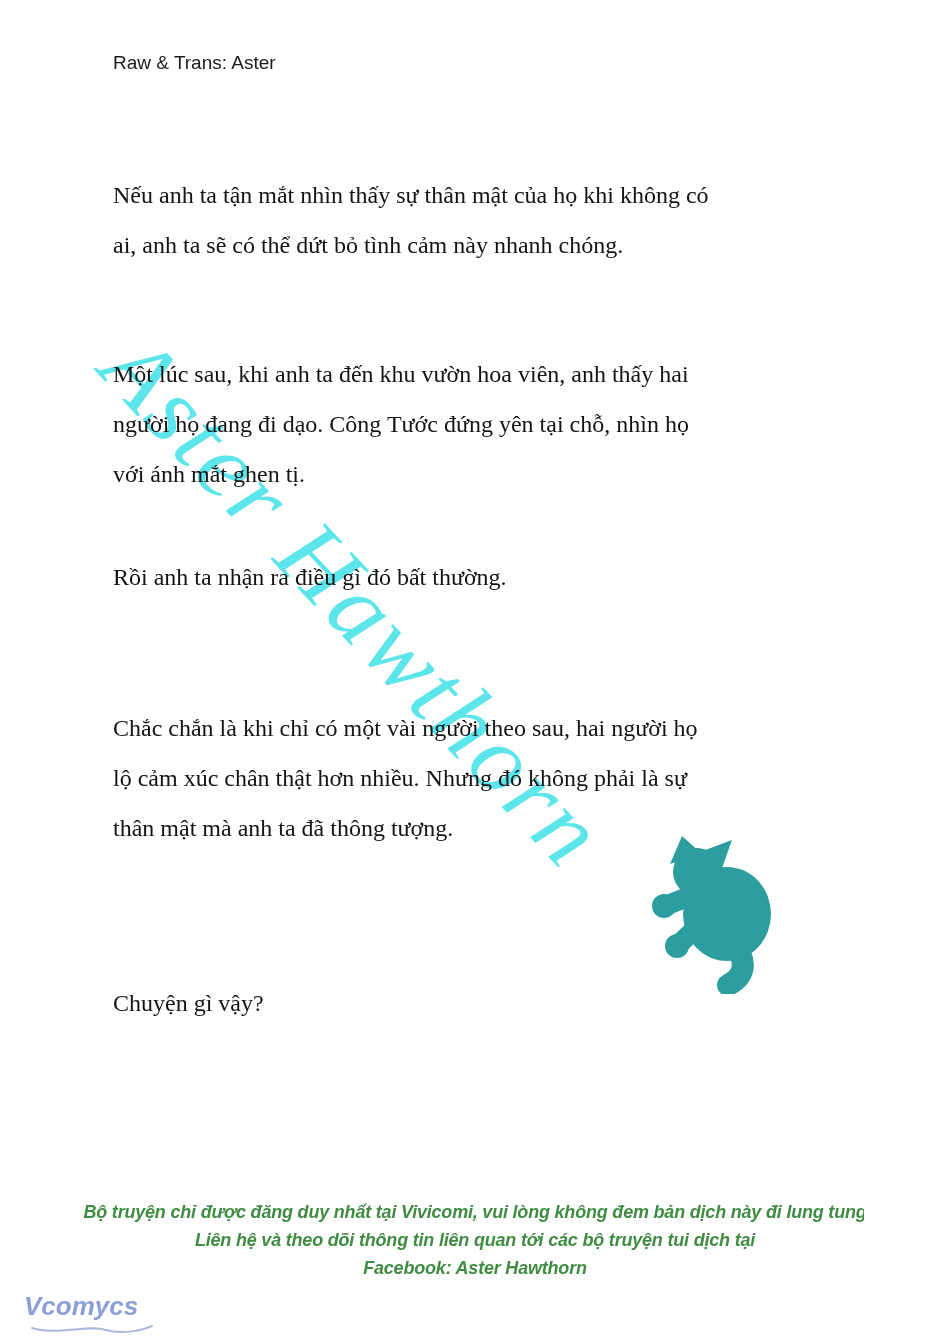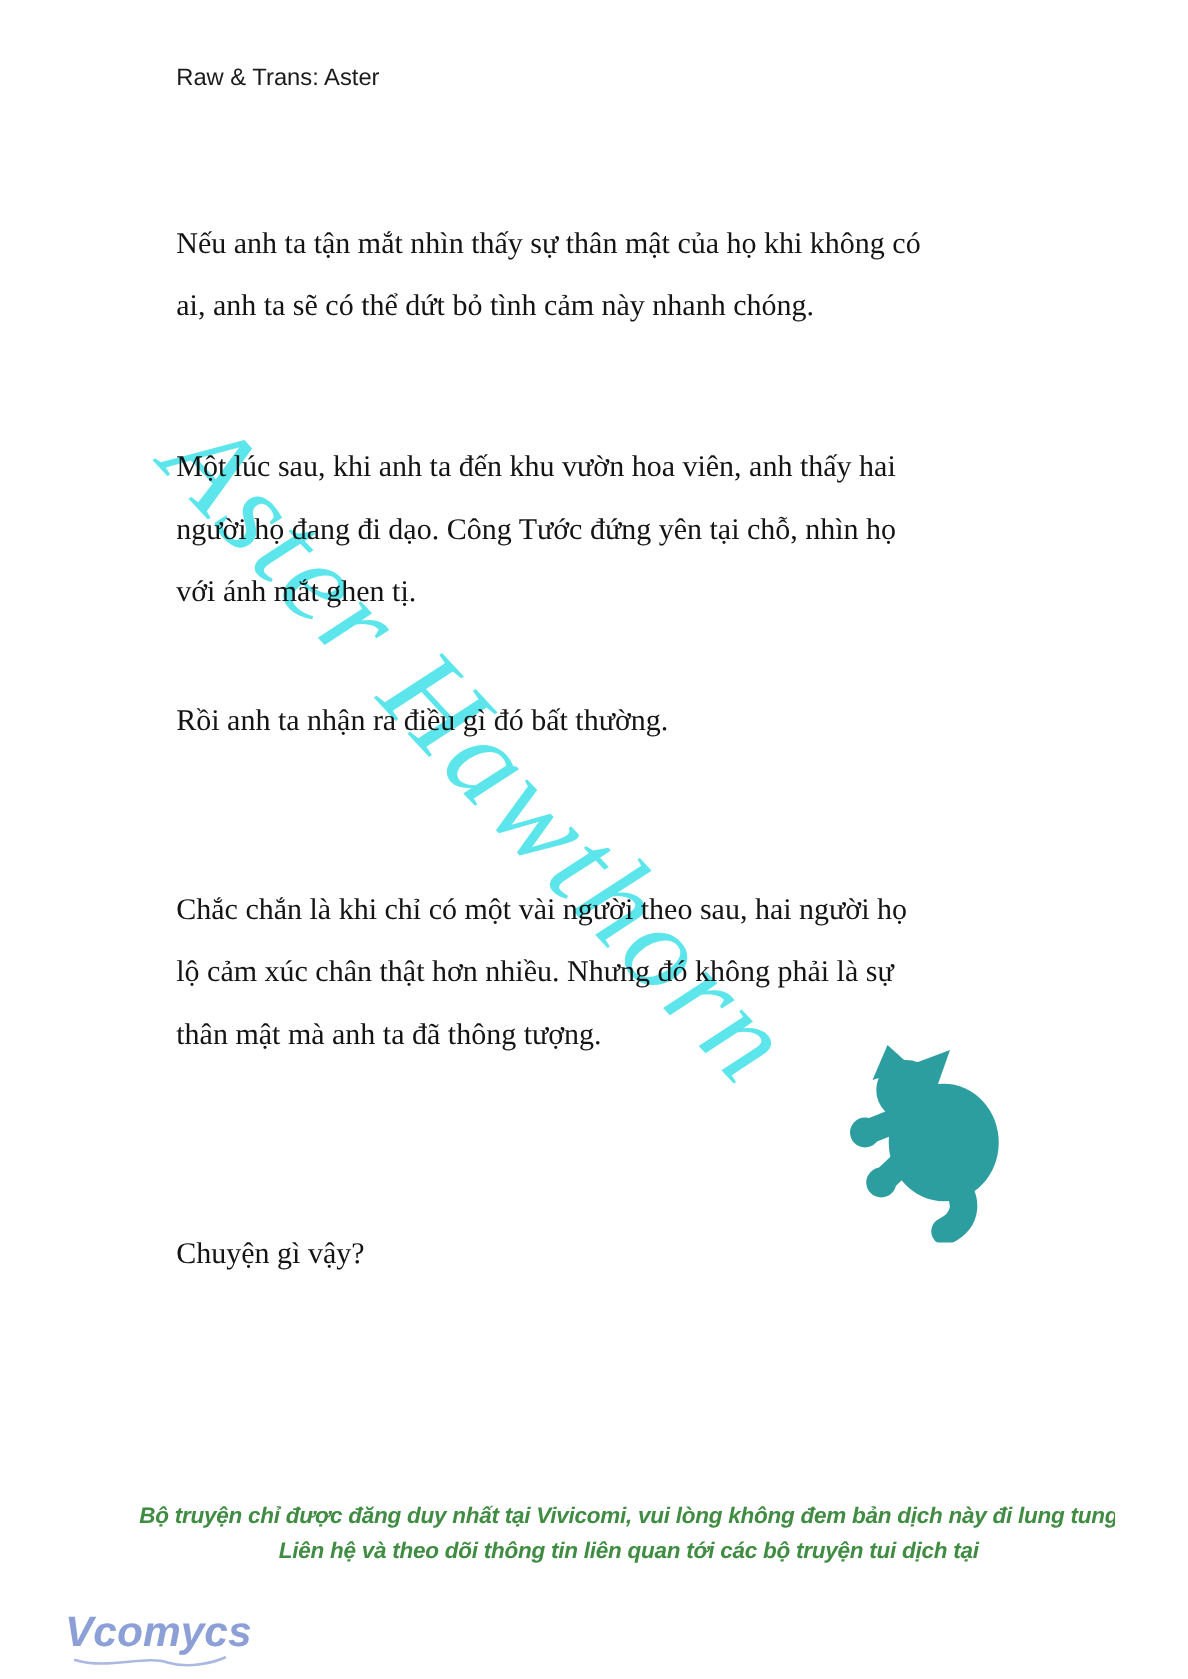--- a/index.html
+++ b/index.html
@@ -4,21 +4,20 @@
 <style>
   * { margin: 0; padding: 0; box-sizing: border-box; }
   html, body { background: #ffffff; }
   .page {
     position: relative;
     width: 864px;
     height: 1343px;
     background: #ffffff;
     overflow: hidden;
     font-family: "Liberation Serif", serif;
-    margin-left: 28px;
   }
   .header {
     position: absolute;
     left: 113px;
     top: 52px;
     font-family: "Liberation Sans", sans-serif;
     font-size: 19px;
     color: #1b1b1b;
     z-index: 2;
   }
@@ -75,21 +74,21 @@
   }
   .footer .f-line { font-size: 18px; line-height: 28px; letter-spacing: -0.2px; }
   .logo {
     position: absolute;
     left: 24px;
     top: 1288px;
     z-index: 2;
     font-family: "Liberation Sans", sans-serif;
     font-weight: bold;
     font-style: italic;
-    font-size: 34px;
+    font-size: 26px;
     color: #8ca0d7;
     line-height: 36px;
   }
   .logo .logo-text::first-letter { font-size: 44px; }
   .logo-flourish {
     position: absolute;
     left: 28px;
     top: 1322px;
     z-index: 2;
   }
@@ -149,20 +148,21 @@
       <path d="M42,96 L25,112" stroke="#2d9ea0" stroke-width="20" stroke-linecap="round"></path>
       <circle cx="25" cy="112" r="12"></circle>
 
       <path d="M80,108 C96,126 94,142 76,151" fill="none" stroke="#2d9ea0" stroke-width="22" stroke-linecap="round"></path>
     </g>
   </svg>
 
   <div class="footer">
     <div class="f-line">Bộ truyện chỉ được đăng duy nhất tại Vivicomi, vui lòng không đem bản dịch này đi lung tung</div>
     <div class="f-line">Liên hệ và theo dõi thông tin liên quan tới các bộ truyện tui dịch tại</div>
+    <div class="f-line">Facebook: Aster Hawthorn</div>
   </div>
 
   <div class="logo">
     <span class="logo-text">Vcomycs</span>
   </div>
   <svg class="logo-flourish" width="128" height="16" viewBox="0 0 128 16" xmlns="http://www.w3.org/2000/svg" aria-hidden="true">
     <path d="M4,6 C30,14 60,2 78,8 C95,13 115,8 124,4" fill="none" stroke="#aab8e2" stroke-width="2" stroke-linecap="round"></path>
   </svg>
 
 </div>

